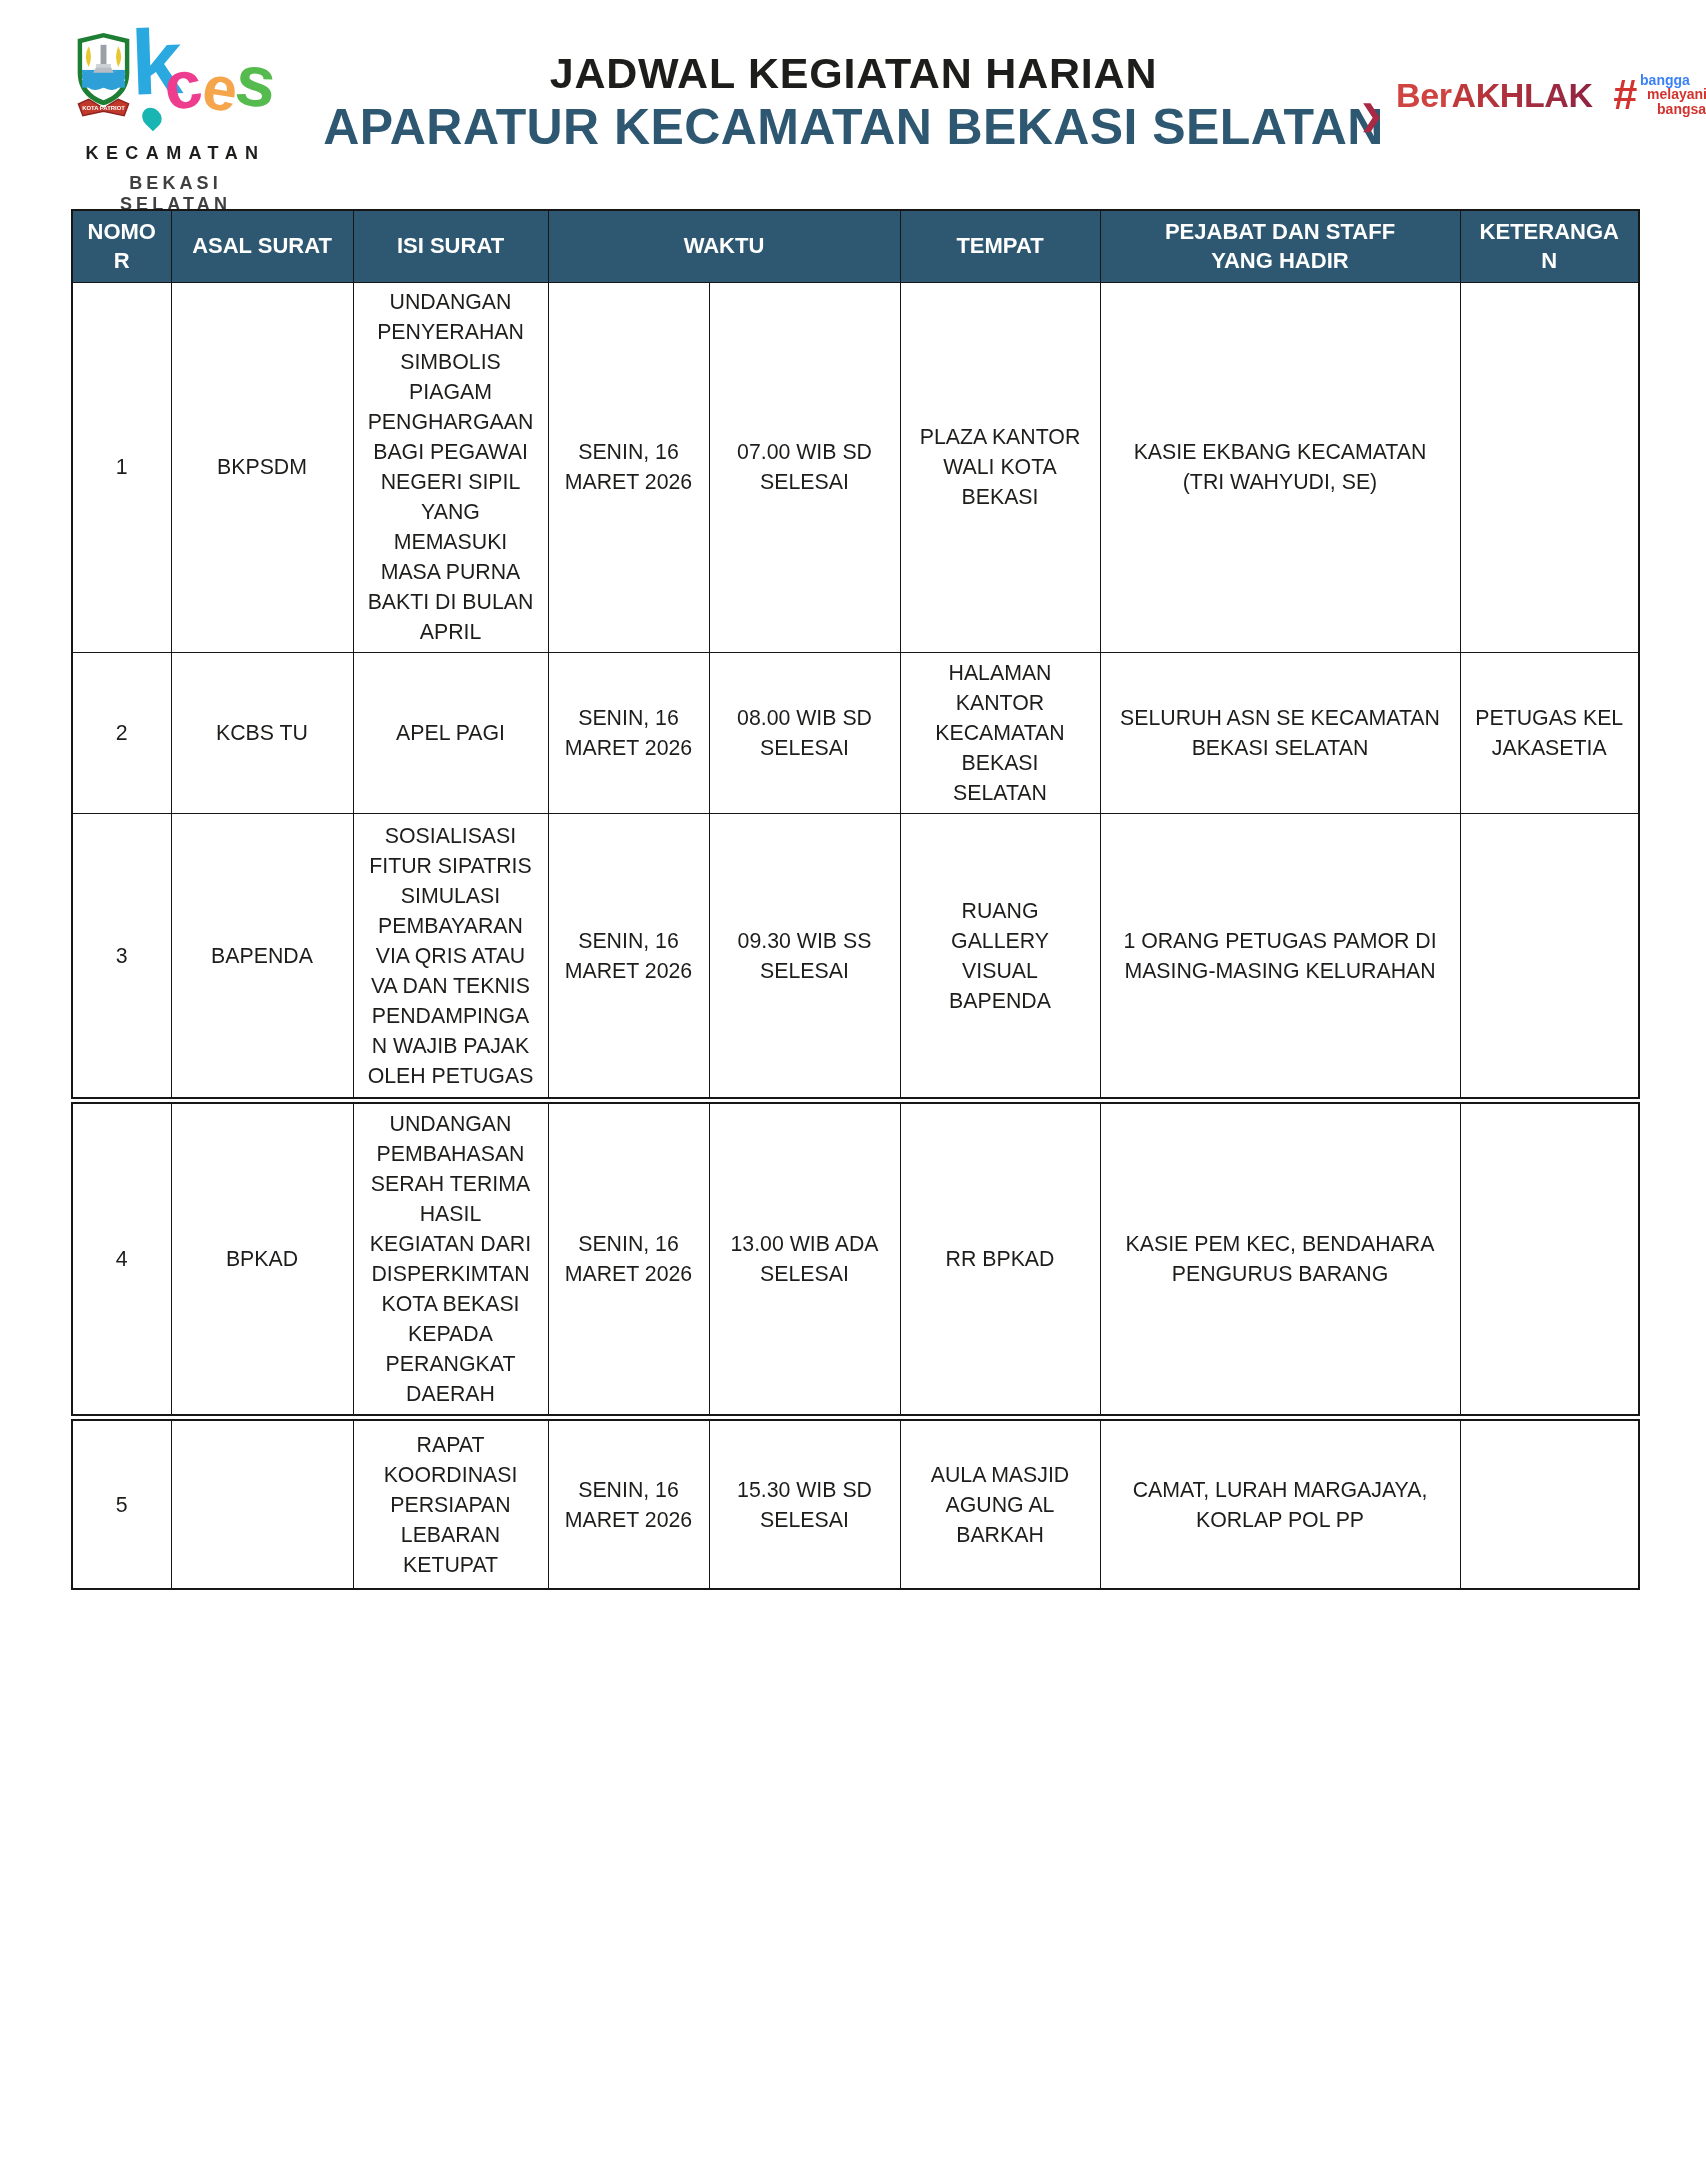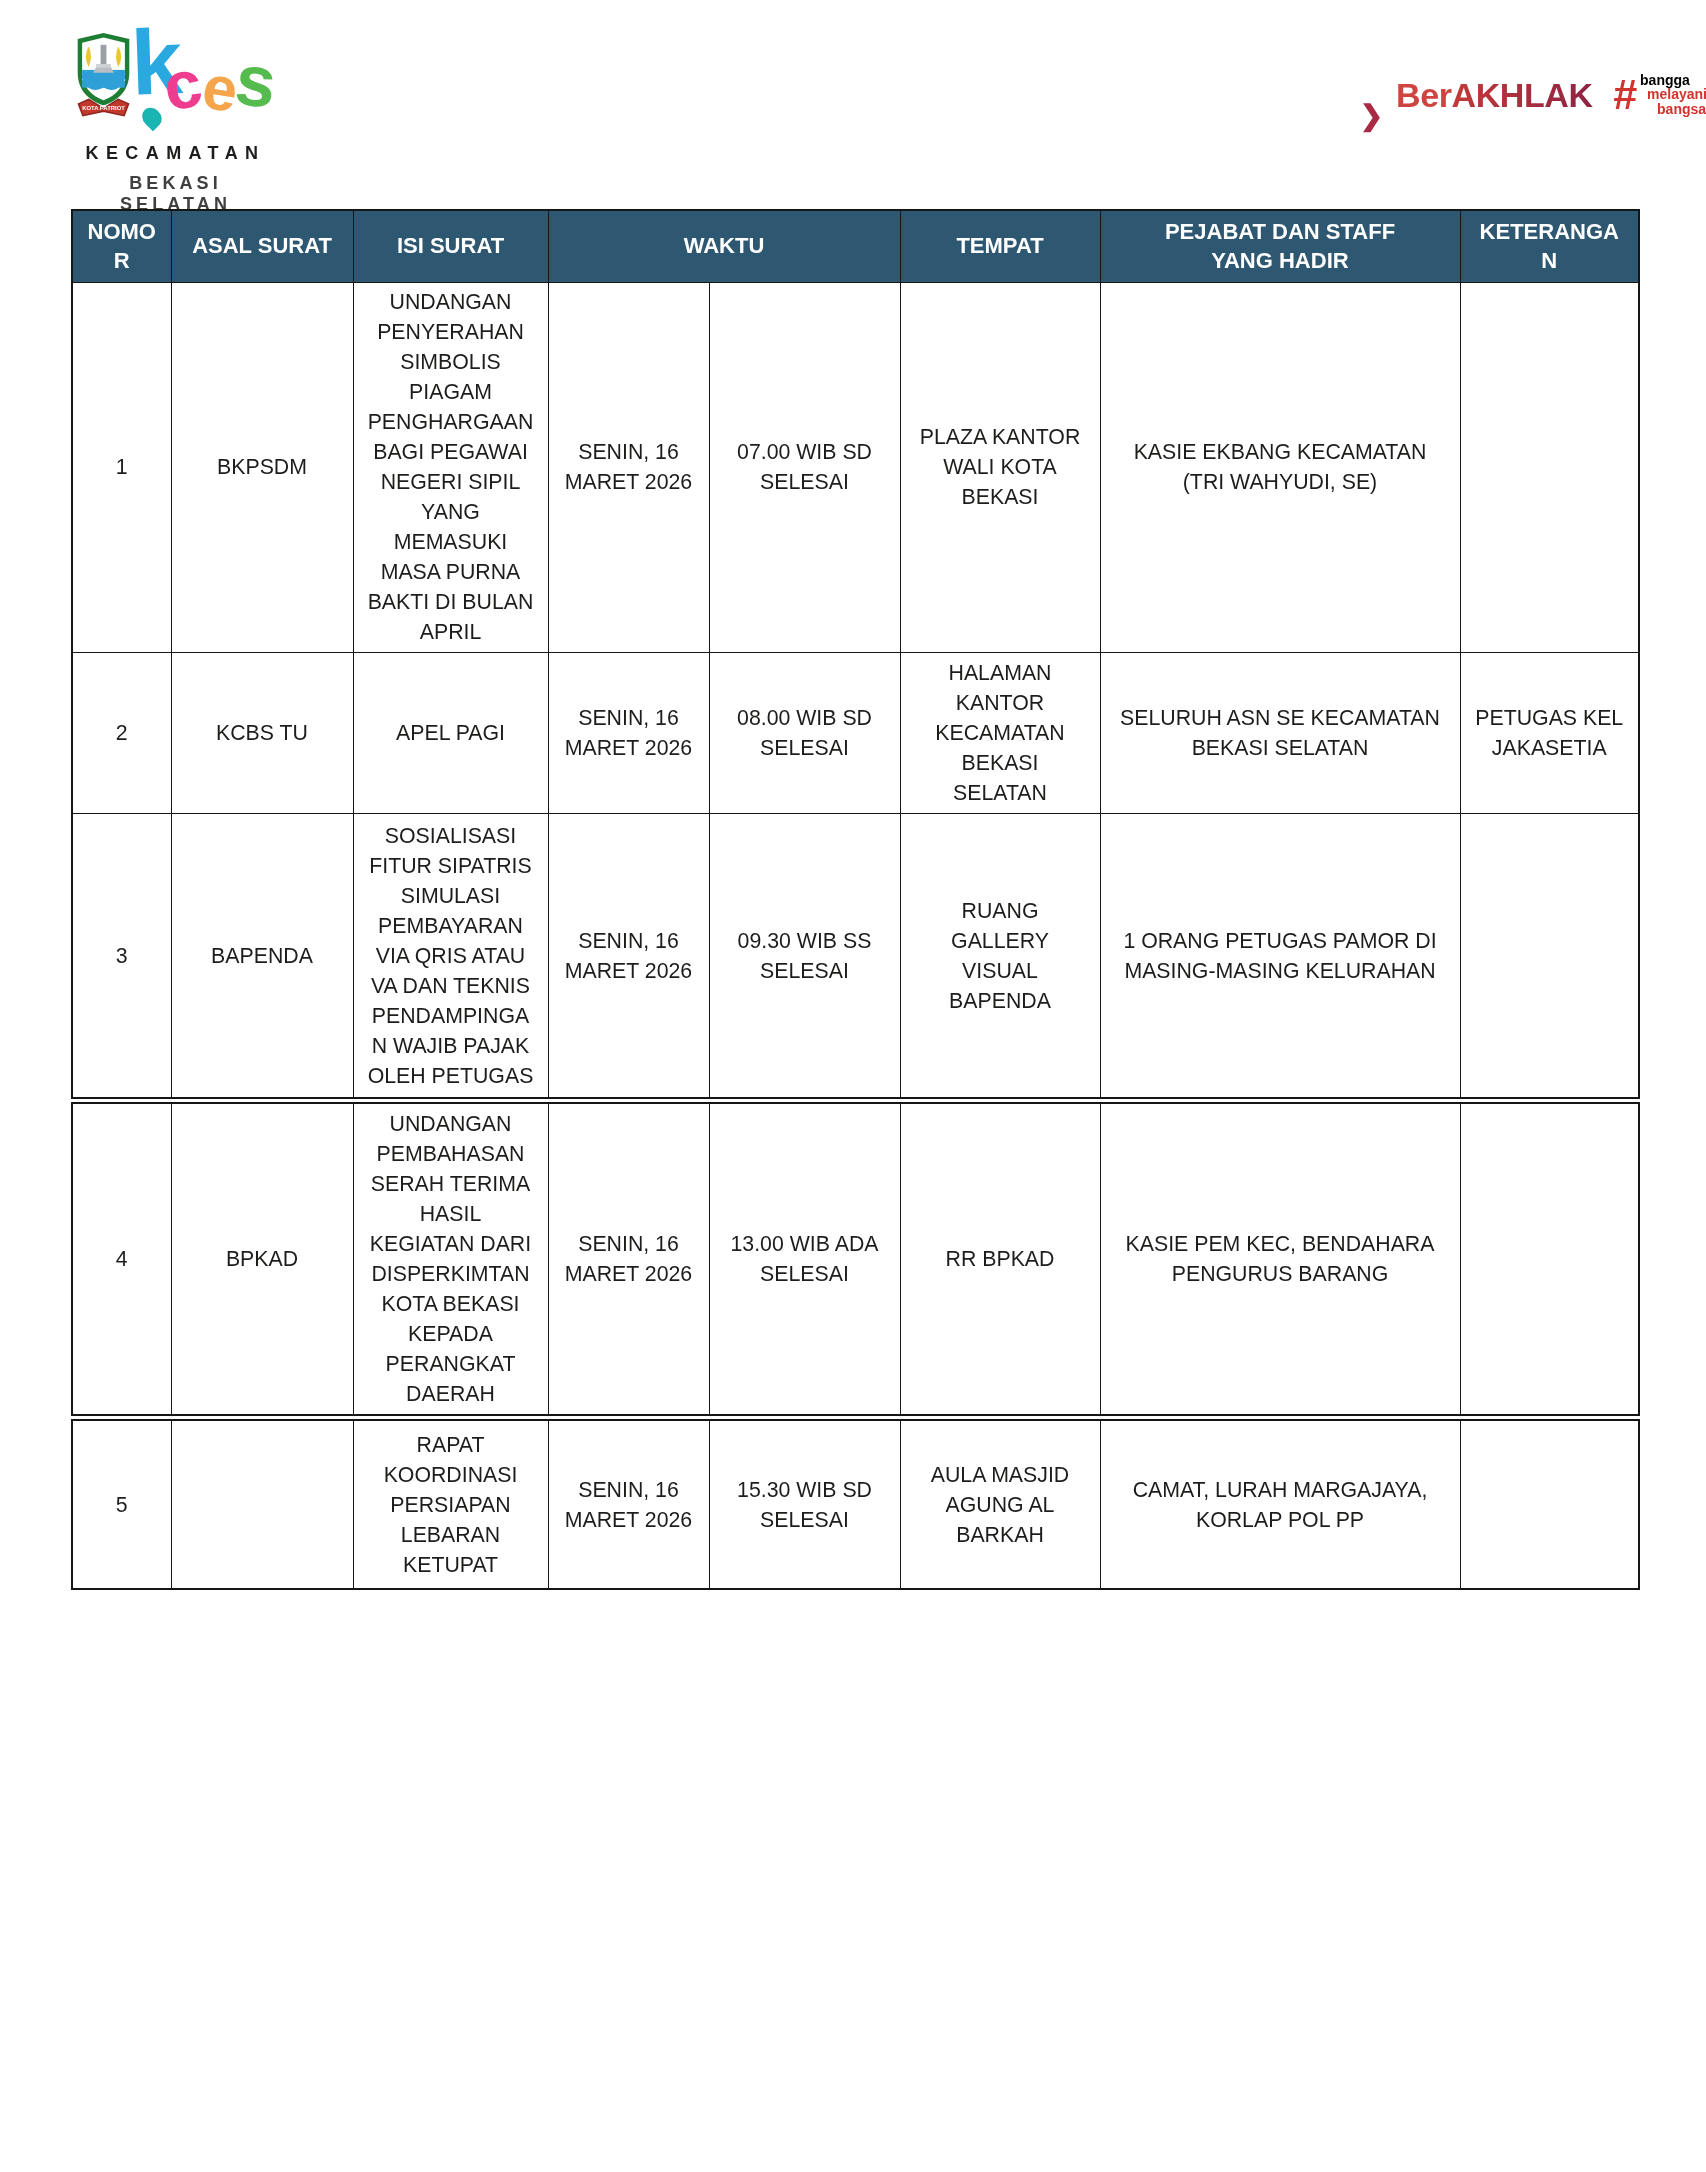--- a/index.html
+++ b/index.html
@@ -83,21 +83,21 @@
     transform:translateY(-16.4px);
     margin-left:-3.3px;
   }
   .hashtag-block{
     display:flex;align-items:center;margin-left:18px;margin-top:6.6px;
   }
   .hash-sign{
     color:#d2332f;font-size:43px;font-weight:bold;font-style:italic;line-height:1;
   }
   .hash-lines{margin-left:3.3px;font-size:14px;font-weight:bold;line-height:14.8px;}
-  .hash-line1{color:#000000;}
+  .hash-line1{color:#3b82f6;}
   .hash-line2{color:#d2332f;padding-left:7px;}
   .hash-line3{color:#d2332f;margin-left:17px;}
 
   
   table.schedule{
     position:absolute;
     left:71px; top:209px;
     width:1567px;
     border-collapse:collapse;
     table-layout:fixed;
@@ -149,20 +149,24 @@
       <span class="bl-k">k</span>
       <span class="bl-c">c</span>
       <span class="bl-e">e</span>
       <span class="bl-s">s</span>
       <span class="bl-drop"></span>
     </div>
     <div class="org-line1">KECAMATAN</div>
     <div class="org-line2">BEKASI SELATAN</div>
   </div>
 
+  <div class="title-block">
+    <div class="title-line1">JADWAL KEGIATAN HARIAN</div>
+    <div class="title-line2">APARATUR KECAMATAN BEKASI SELATAN</div>
+  </div>
 
   <div class="logo-right">
     <div class="berakhlak"><span class="ber">Ber</span><span class="akhlak">AKHLAK</span><span class="arrow-glyph">❯</span></div>
     <div class="hashtag-block">
       <span class="hash-sign">#</span>
       <span class="hash-lines">
         <div class="hash-line1">bangga</div>
         <div class="hash-line2">melayani</div>
         <div class="hash-line3">bangsa</div>
       </span>

